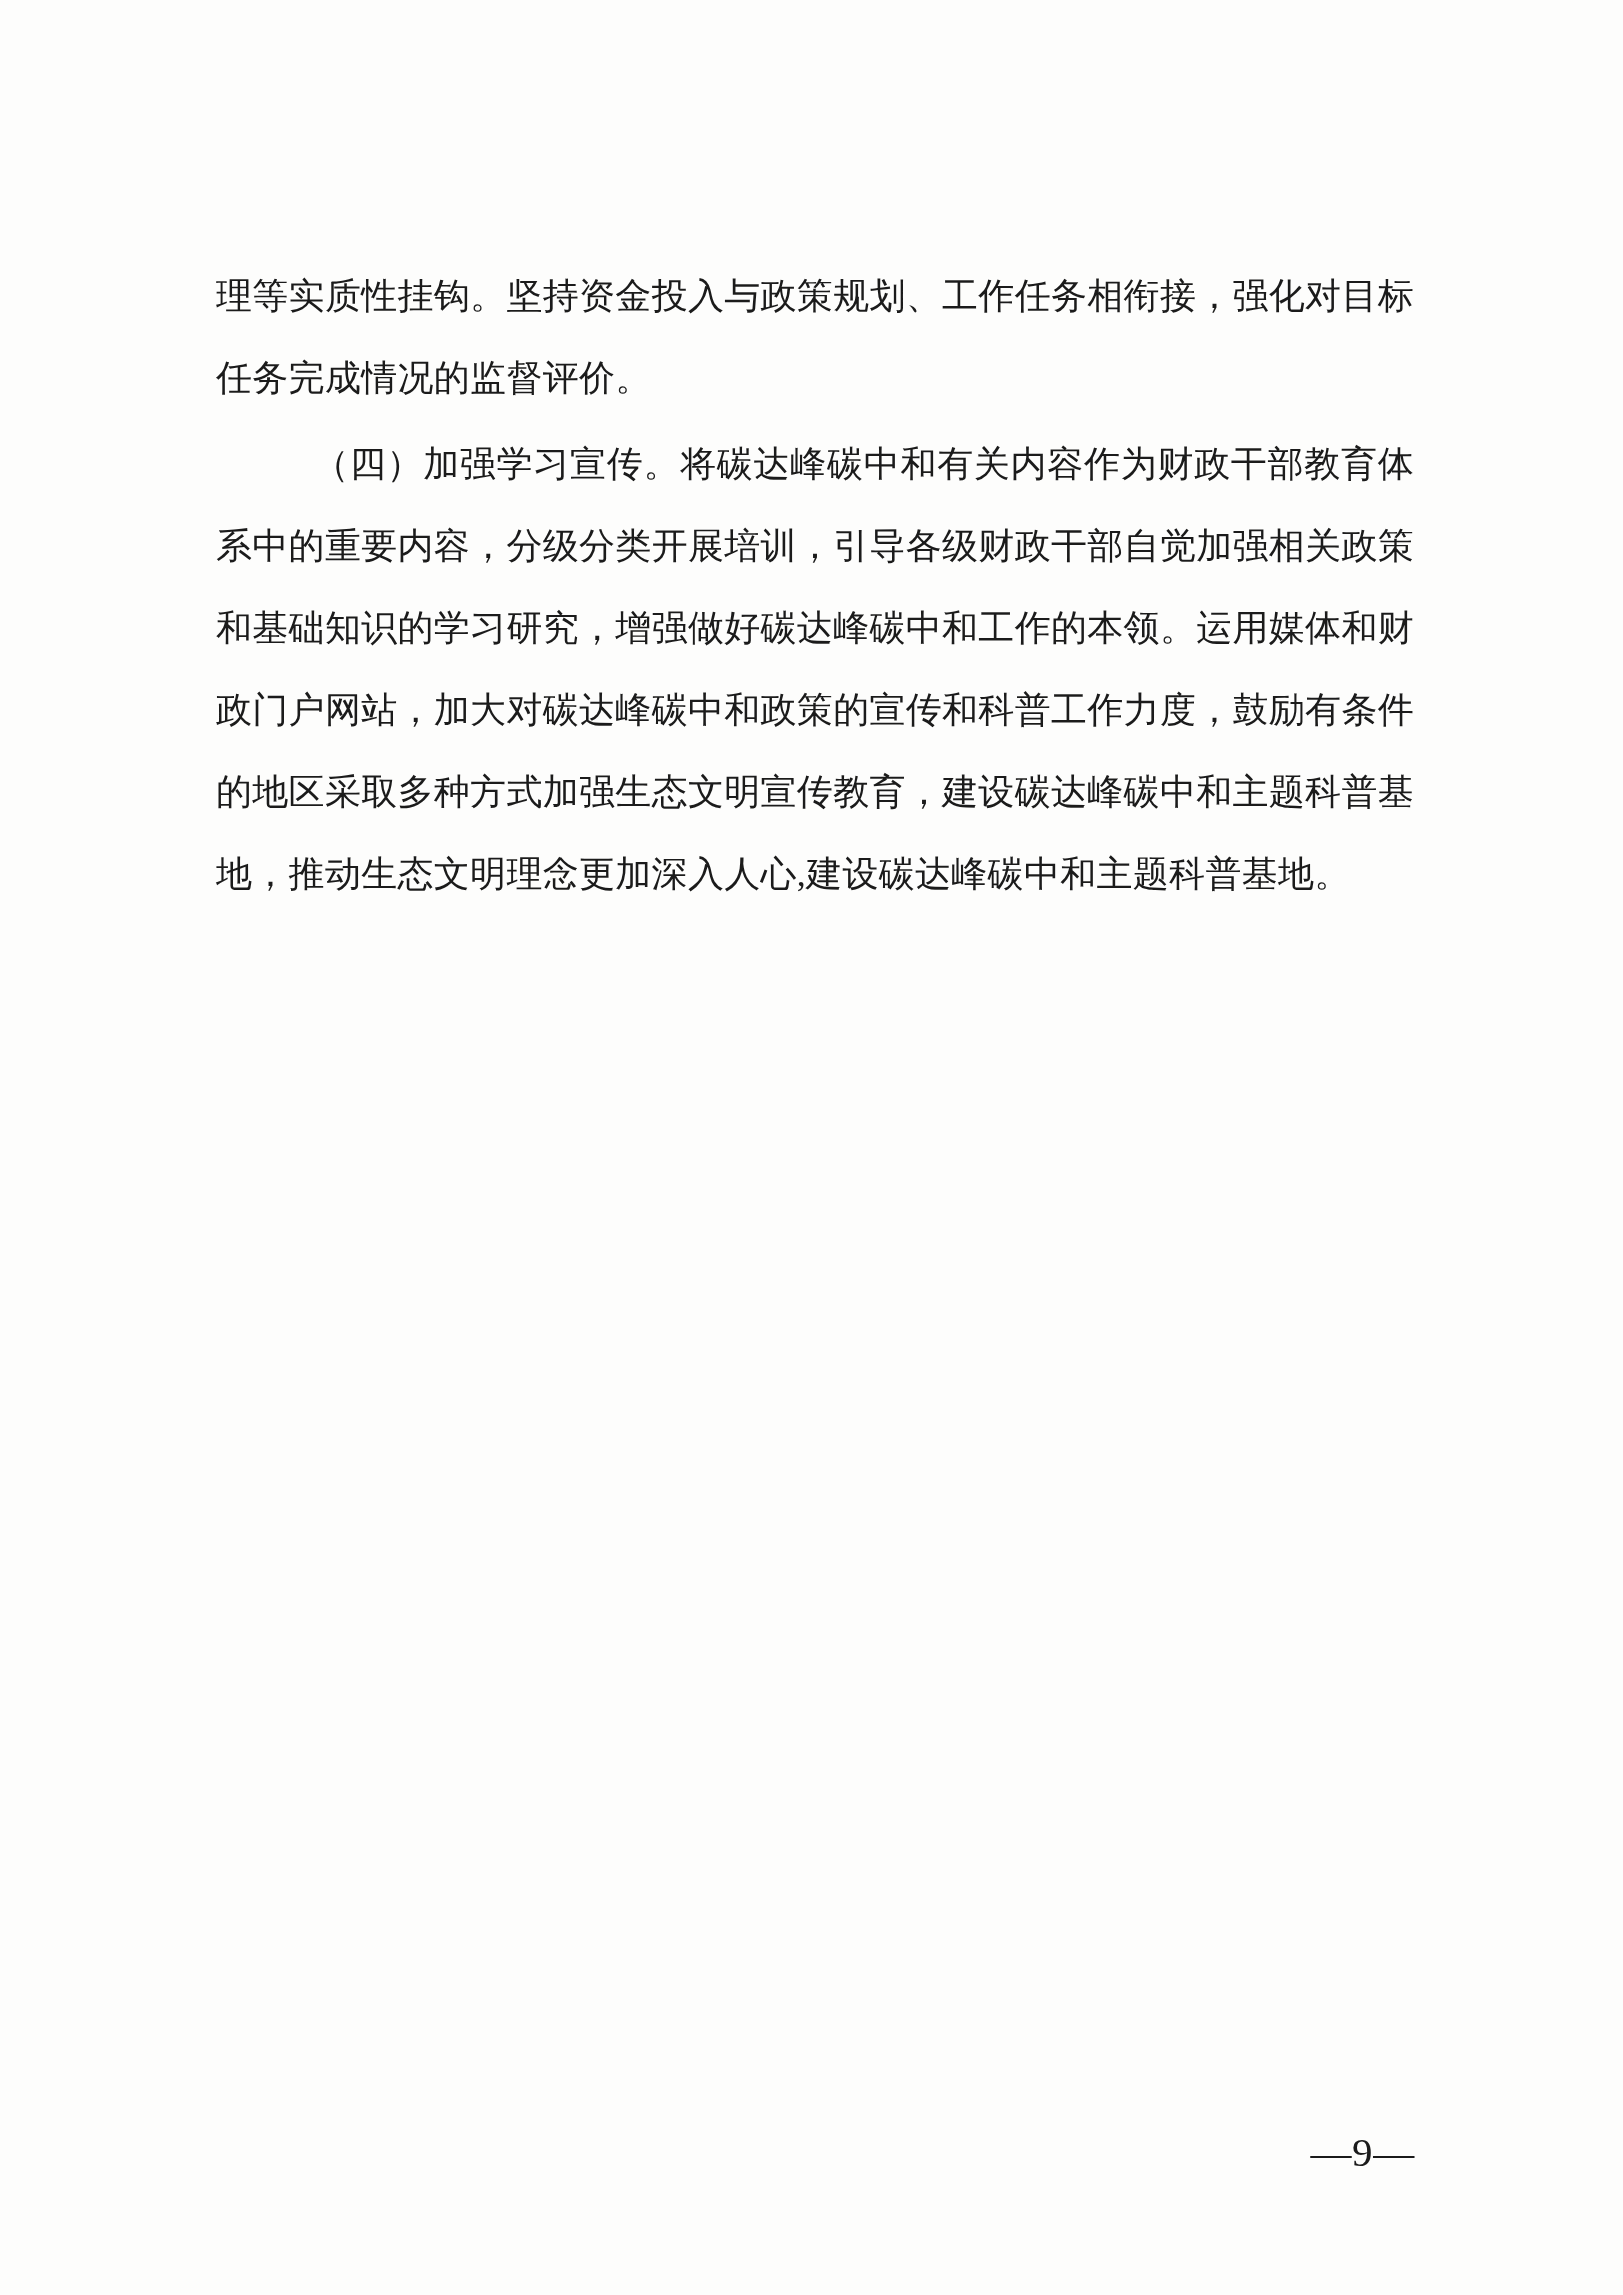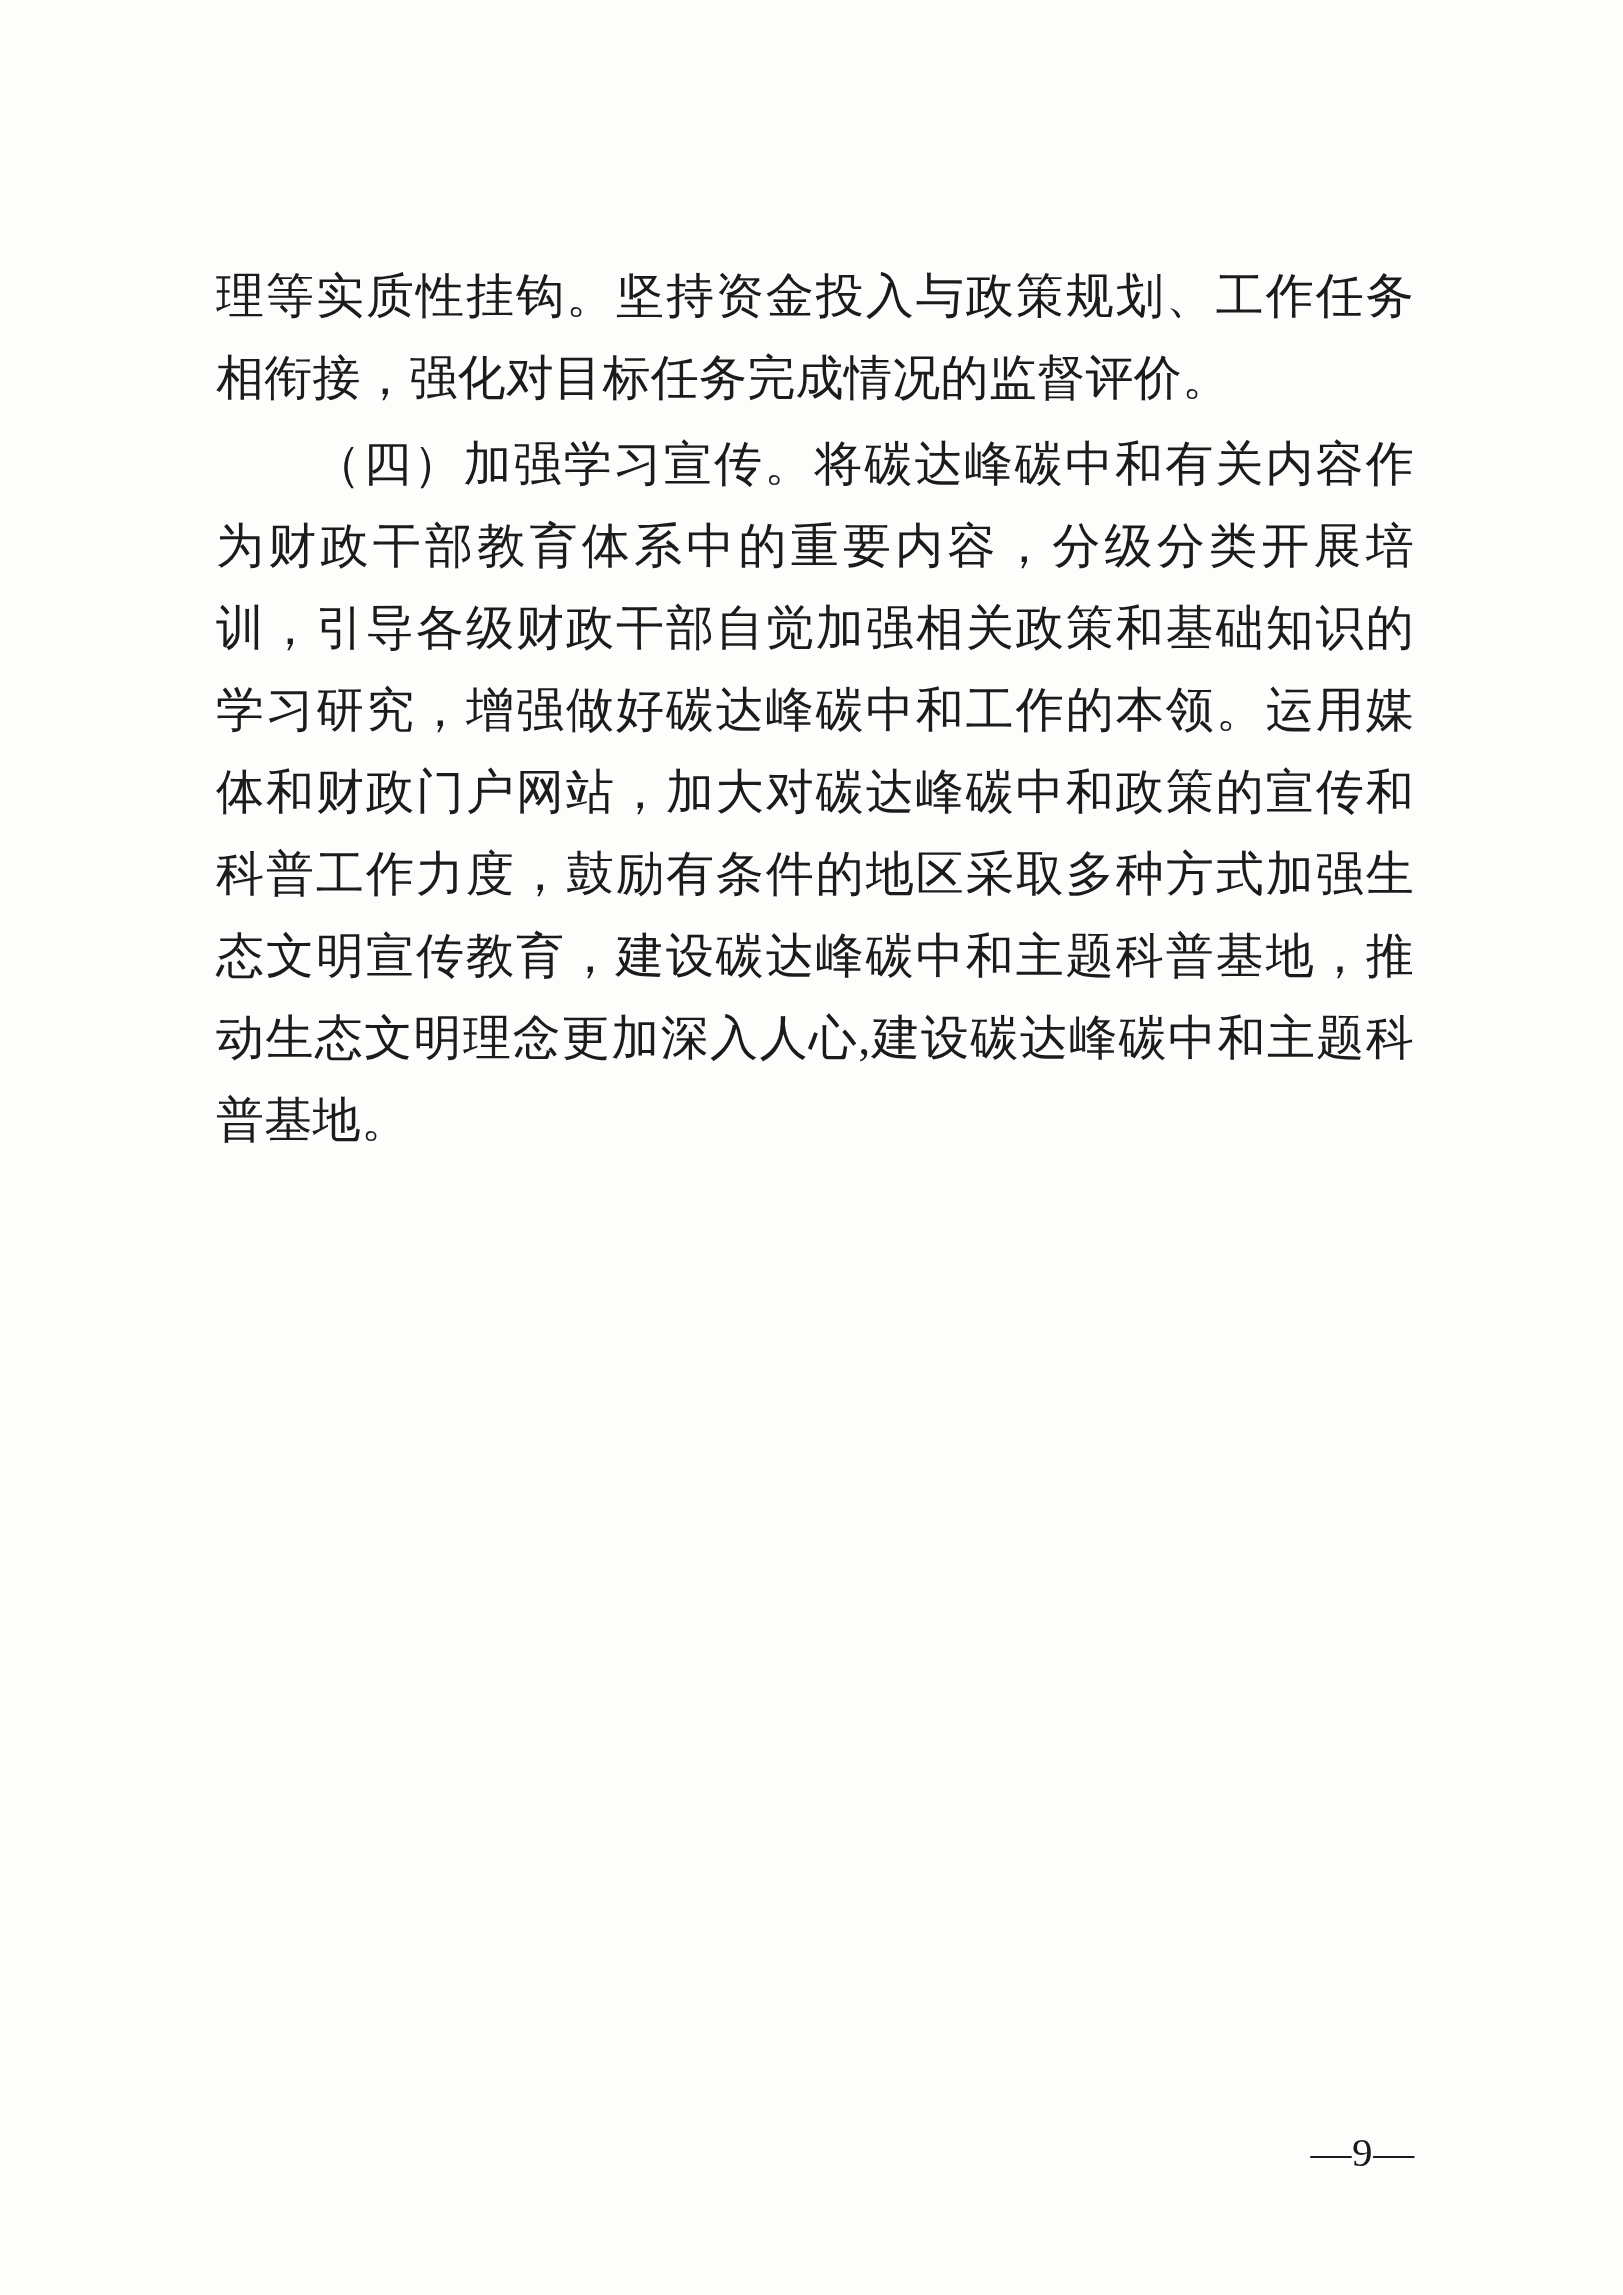--- a/index.html
+++ b/index.html
@@ -18,21 +18,21 @@
     box-sizing: border-box;
     overflow: hidden;
   }
   .page-inner {
     position: absolute;
     left: 216px;
     top: 255px;
     width: 1198px;
   }
   .para {
-    font-size: 48px;
+    font-size: 36px;
     line-height: 82px;
     color: #1b1b1b;
     letter-spacing: 0.3px;
     text-align: justify;
     text-justify: inter-character;
     margin: 0;
   }
   .para + .para {
     margin-top: 3.9px;
   }

